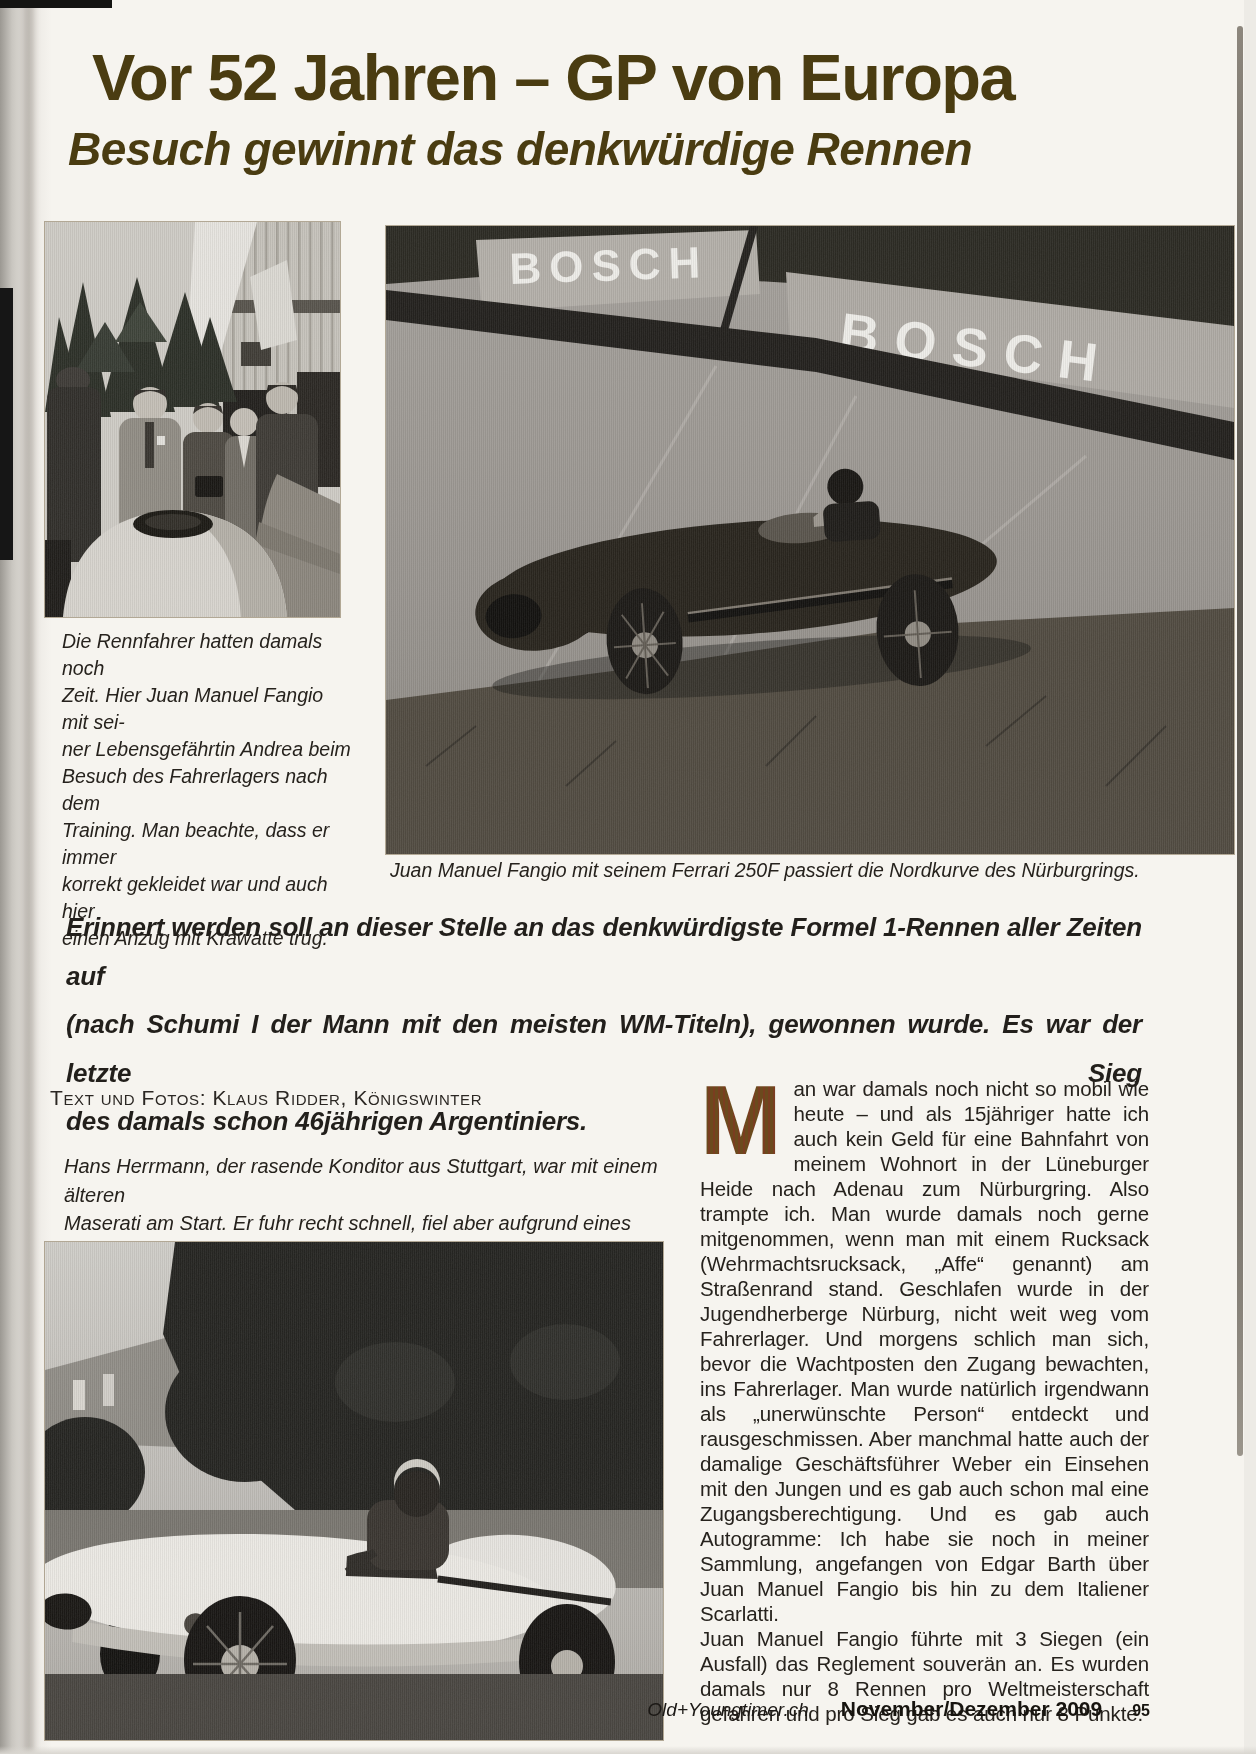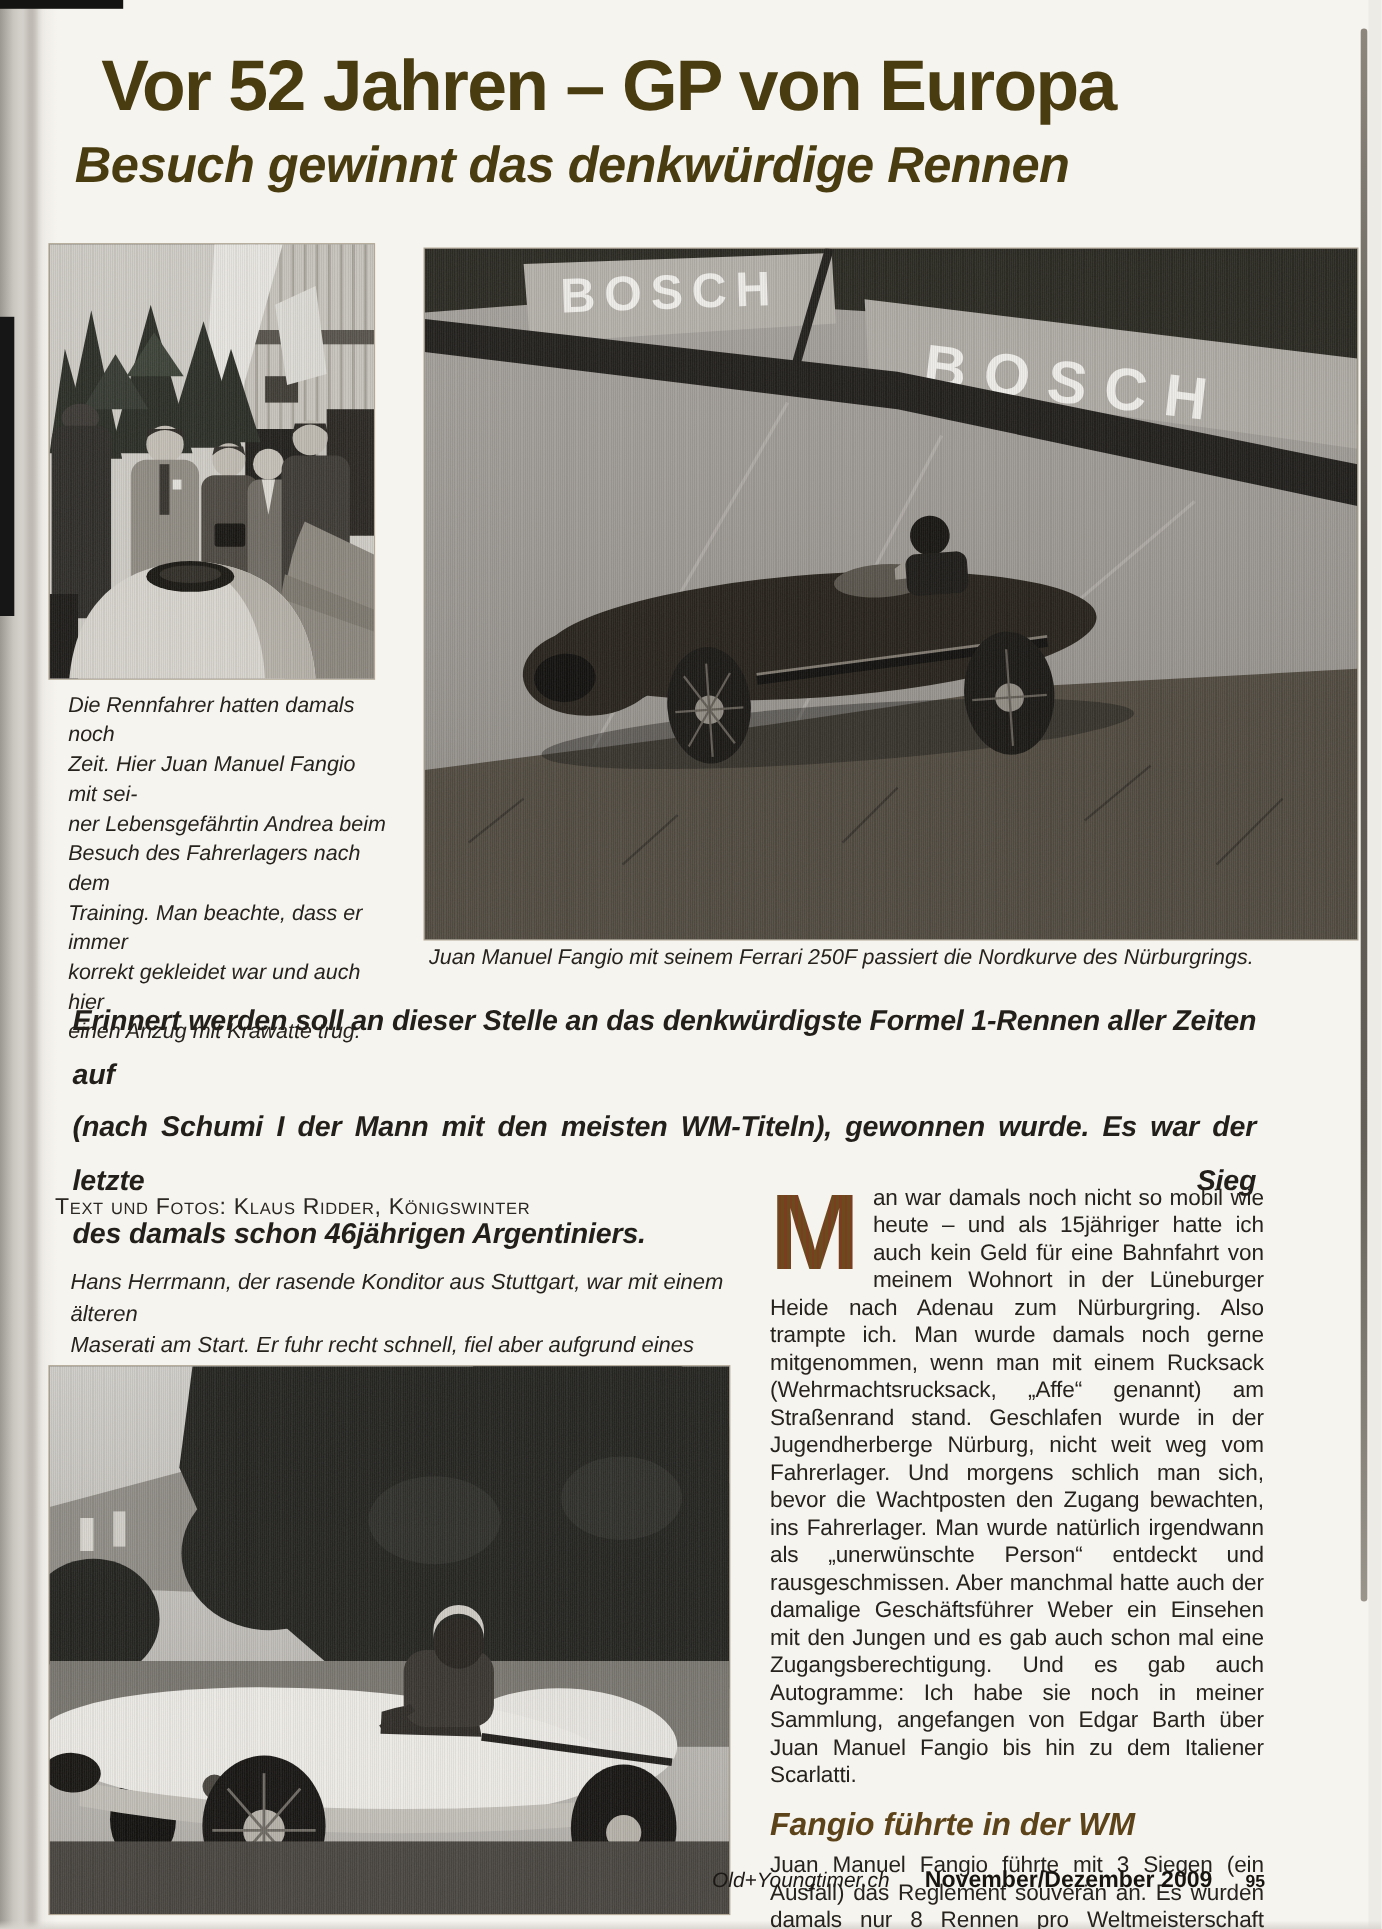--- a/index.html
+++ b/index.html
@@ -290,21 +290,20 @@
     </g>
     <rect x="0" y="432" width="618" height="66" fill="#45423d"></rect>
     <rect width="618" height="498" filter="url(#g3)" opacity=".17"></rect>
   </svg>
 </div>
 
 <div class="article">
   <div class="body-text">
     <span class="dropcap">M</span><span>an war damals noch nicht so mobil wie heute – und als 15jähriger hatte ich auch kein Geld für eine Bahnfahrt von meinem Wohnort in der Lüneburger Heide nach Adenau zum Nürburgring. Also trampte ich. Man wurde damals noch gerne mitgenommen, wenn man mit einem Rucksack (Wehrmachtsrucksack, „Affe“ genannt) am Straßenrand stand. Geschlafen wurde in der Jugendherberge Nürburg, nicht weit weg vom Fahrerlager. Und morgens schlich man sich, bevor die Wachtposten den Zugang bewachten, ins Fahrerlager. Man wurde natürlich irgendwann als „unerwünschte Person“ entdeckt und rausgeschmissen. Aber manchmal hatte auch der damalige Geschäftsführer Weber ein Einsehen mit den Jungen und es gab auch schon mal eine Zugangsberechtigung. Und es gab auch Autogramme: Ich habe sie noch in meiner Sammlung, angefangen von Edgar Barth über Juan Manuel Fangio bis hin zu dem Italiener Scarlatti.</span>
   </div>
-  <div class="subheading">Fangio führte in der WM</div>
   <div class="body-text">Juan Manuel Fangio führte mit 3 Siegen (ein Ausfall) das Reglement souverän an. Es wurden damals nur 8 Rennen pro Weltmeisterschaft gefahren und pro Sieg gab es auch nur 8 Punkte.</div>
 </div>
 
 <div class="footer">
   <span class="mag">Old+Youngtimer.ch</span>
   <span class="issue">November/Dezember 2009</span>
   <span class="pagenum">95</span>
 </div>
 
 </body></html>

